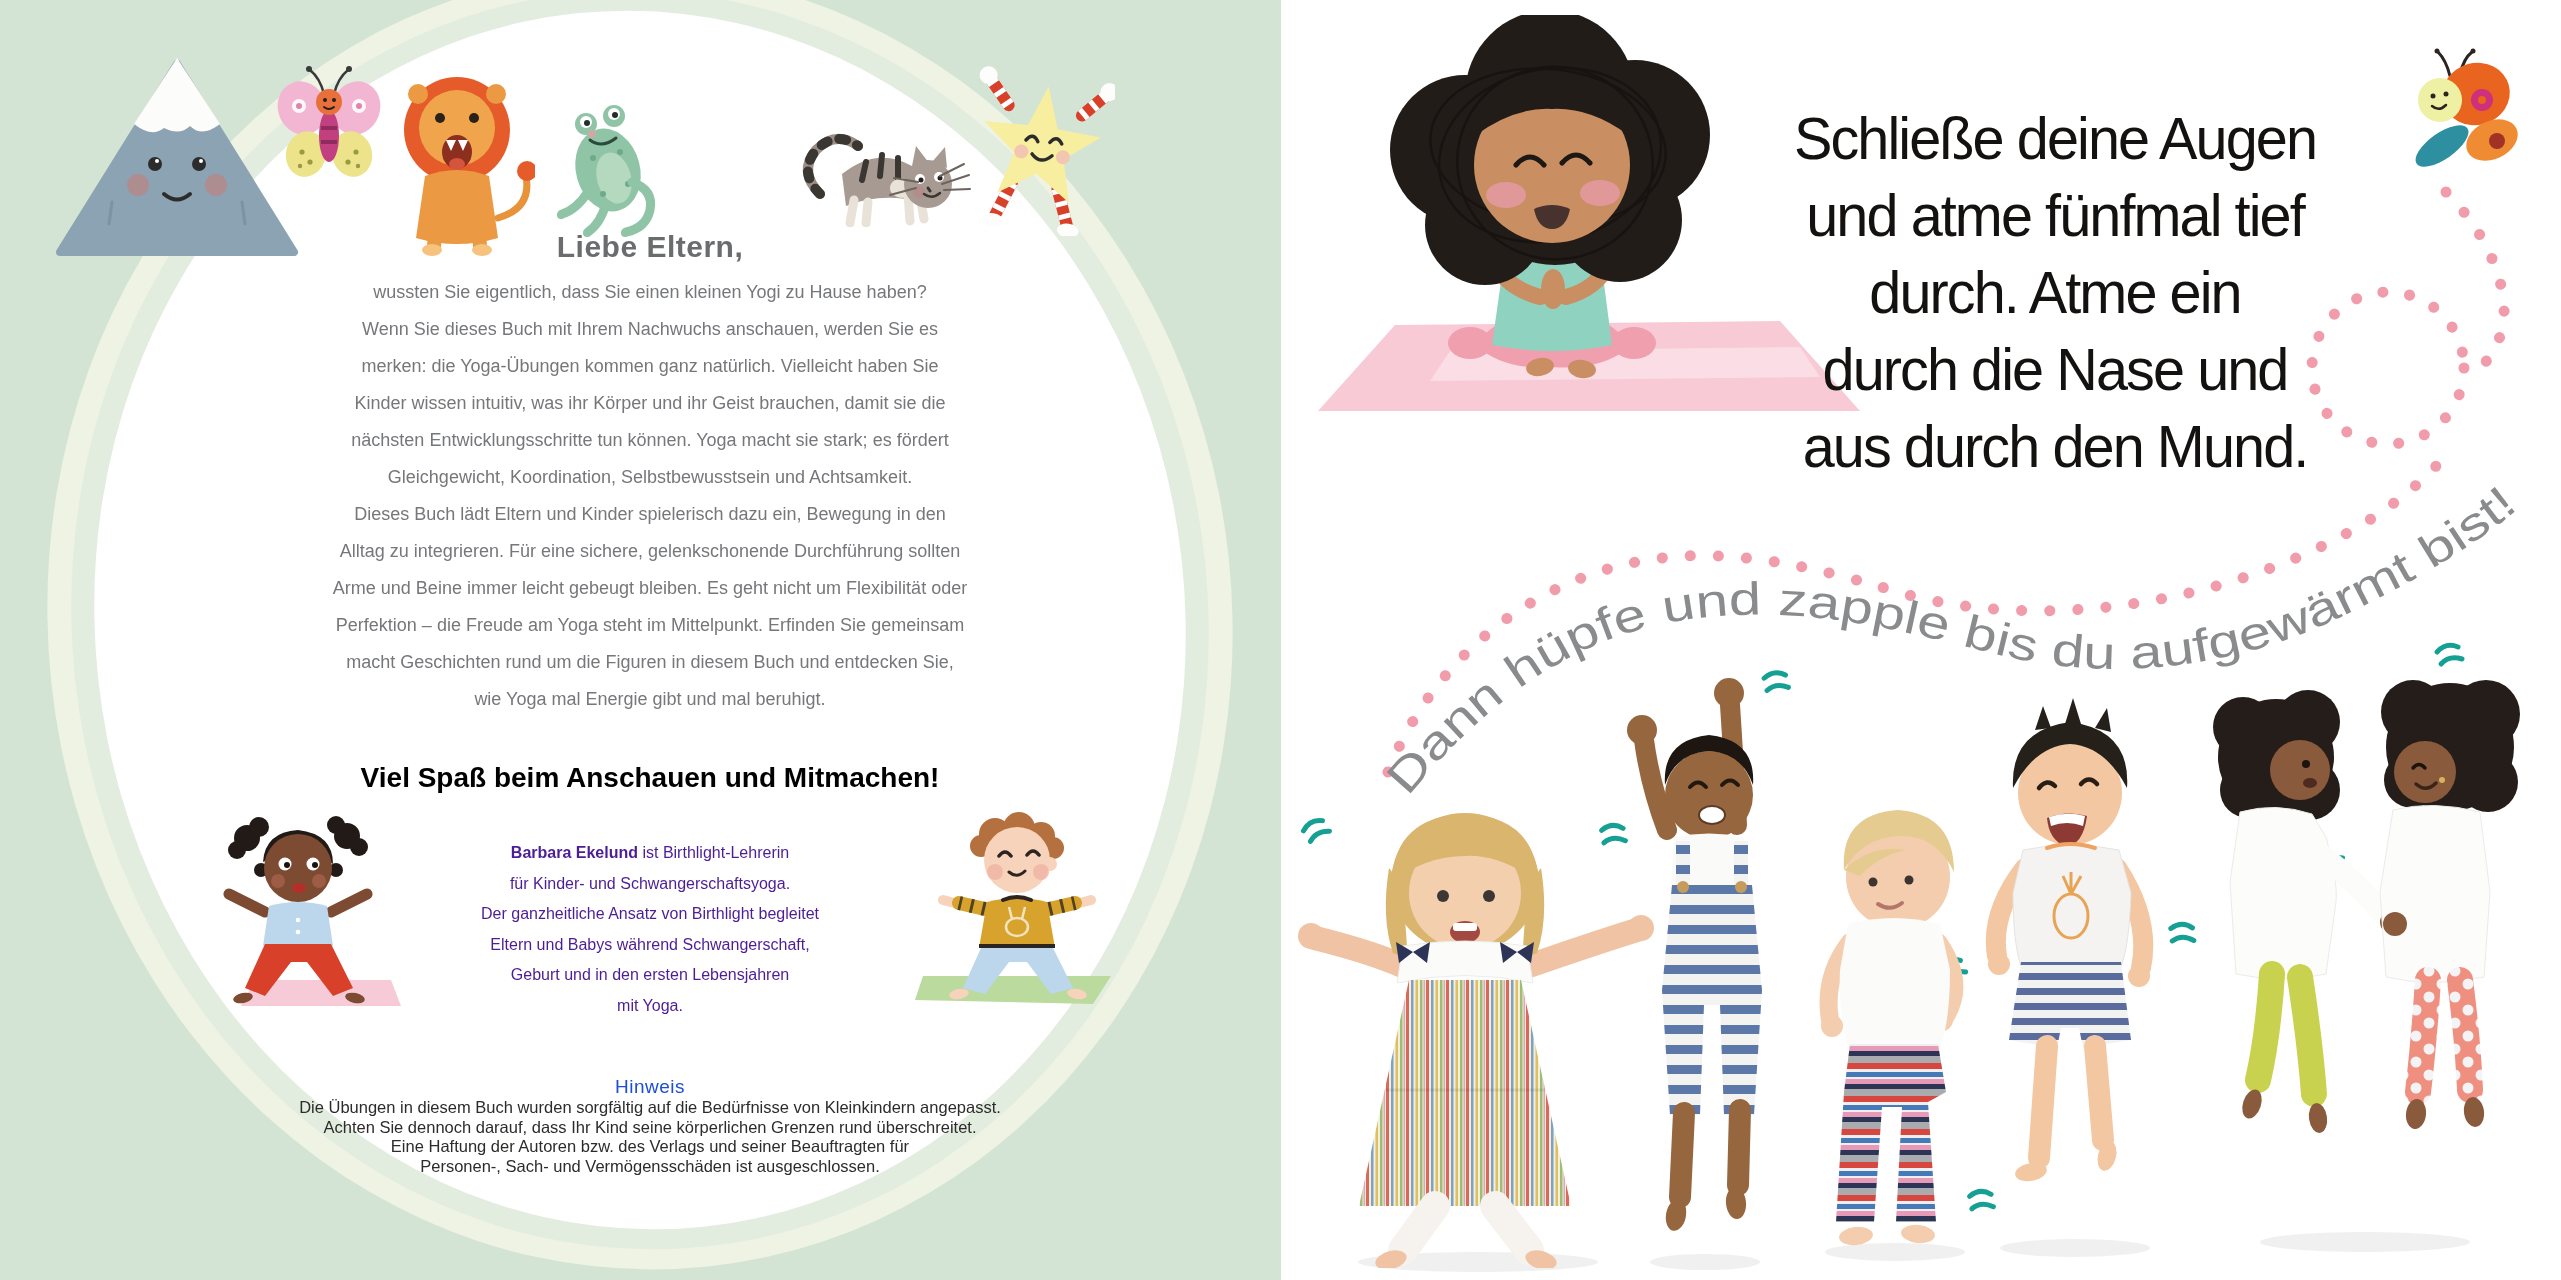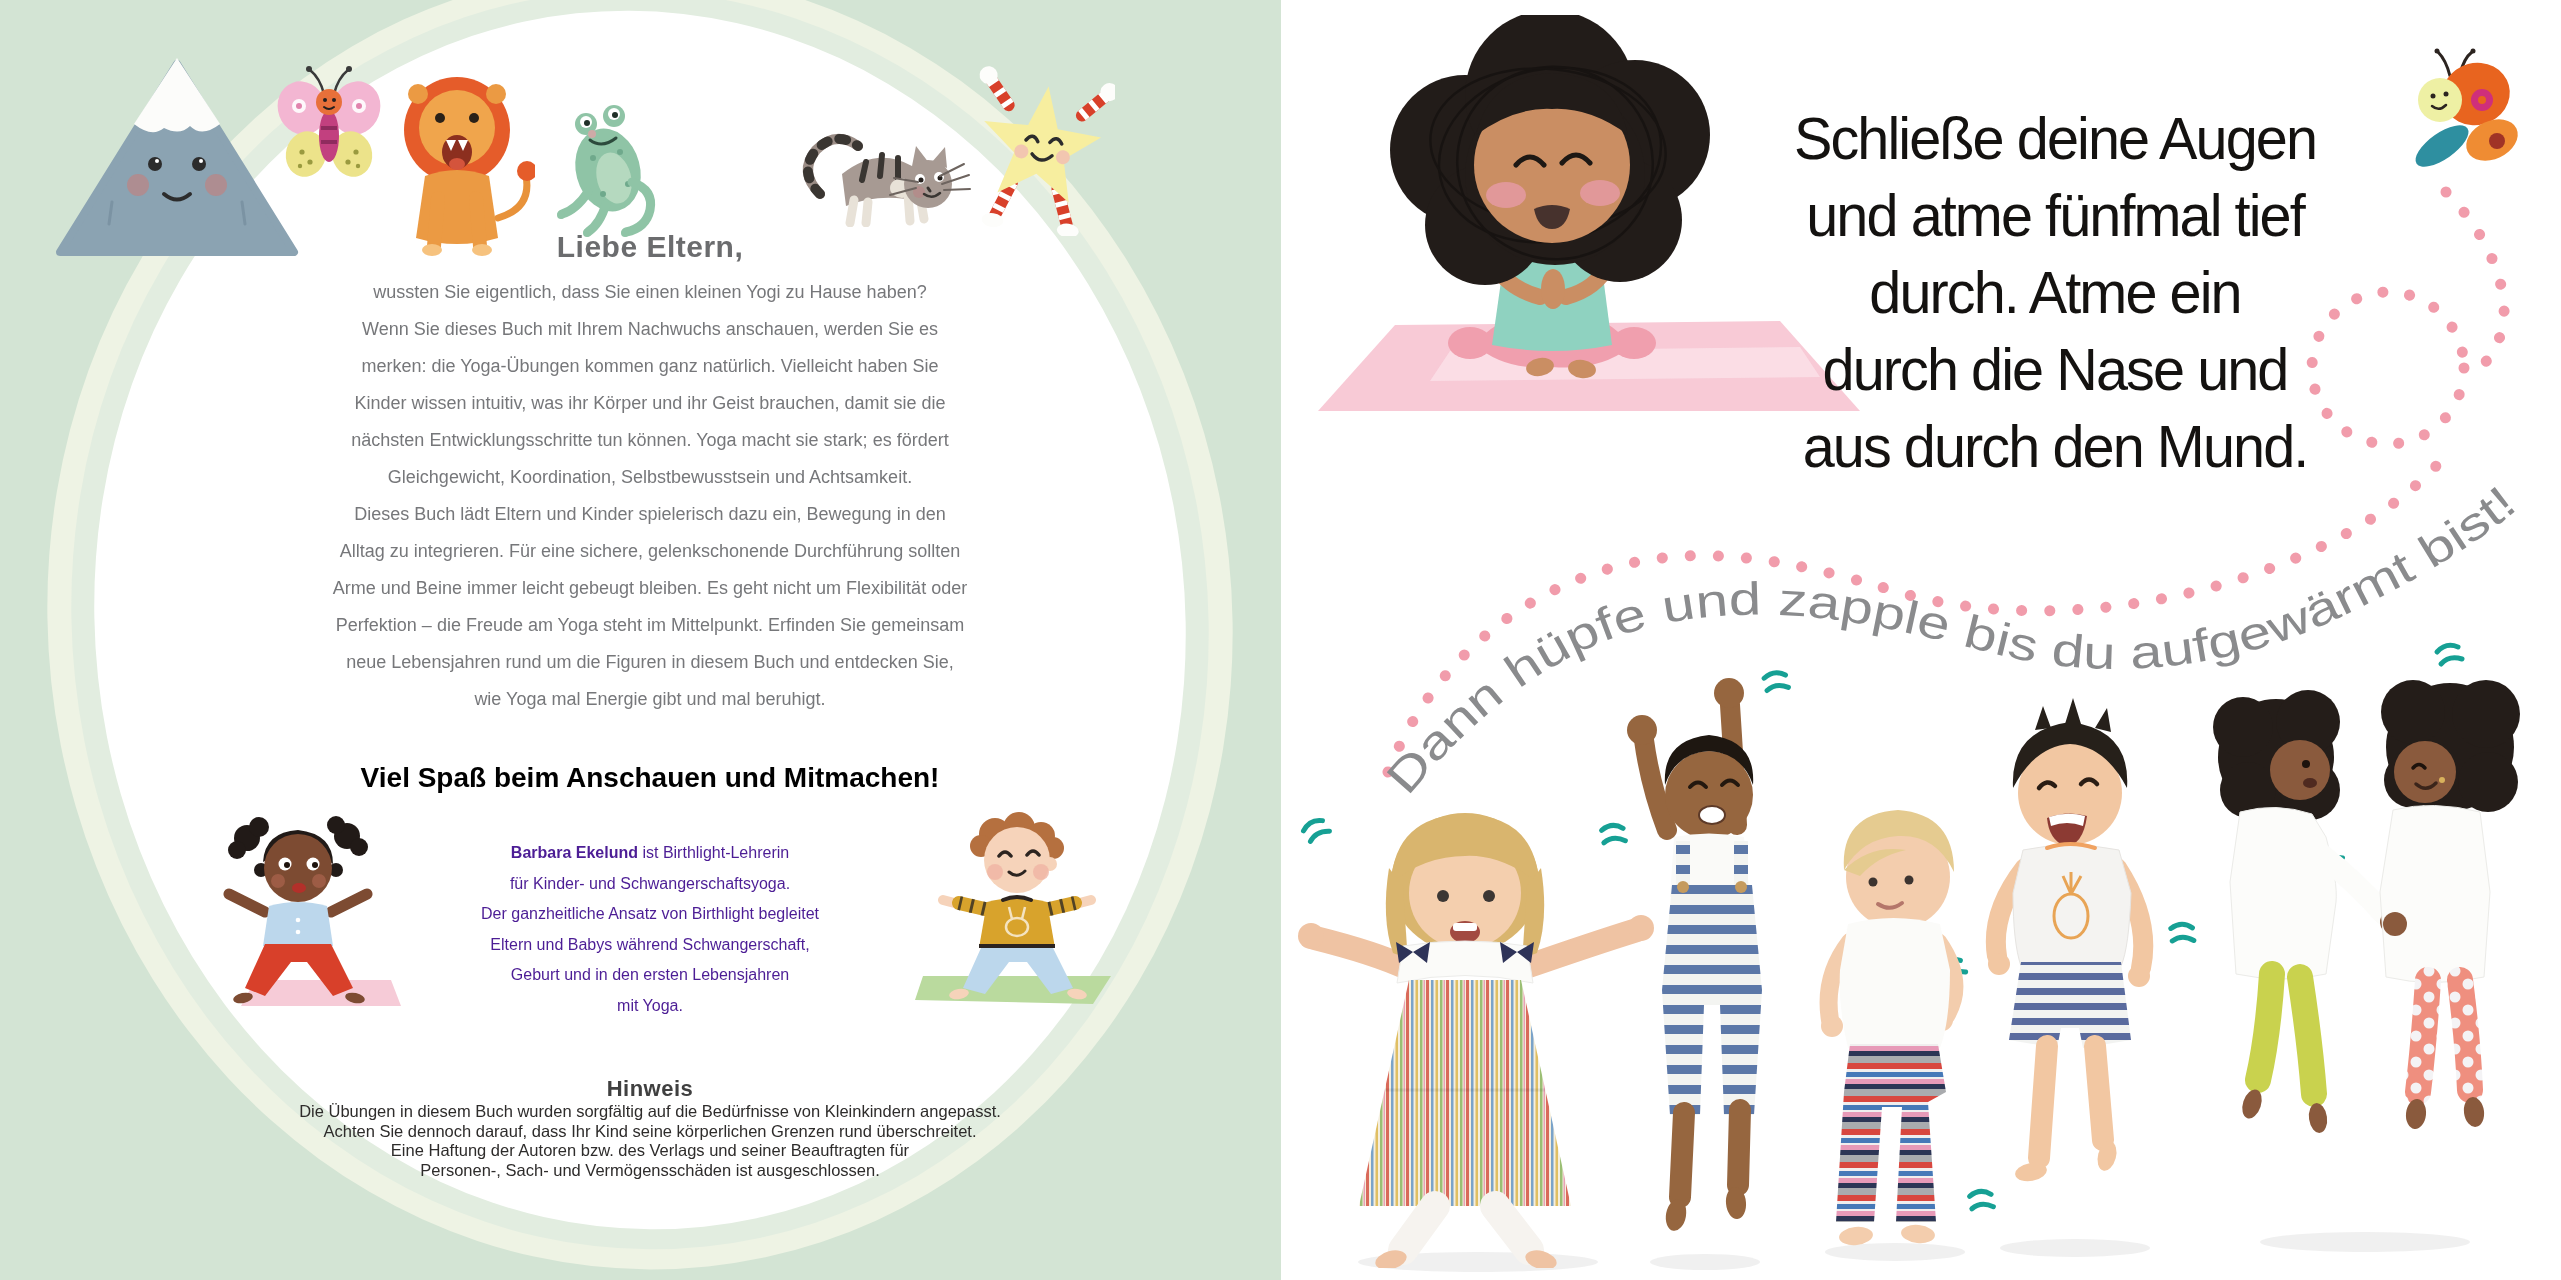--- a/index.html
+++ b/index.html
@@ -10,21 +10,21 @@
   .abs{position:absolute;}
   
   .page-left{left:0;top:0;width:1281px;height:1280px;background:#d3e4d4;border-radius:24px;}
   .lp-text{left:170px;width:960px;text-align:center;color:#76777a;}
   .lp-heading{top:230px;font-size:30px;font-weight:bold;color:#6b6c6e;letter-spacing:.5px;}
   .lp-intro{top:274px;font-size:18px;line-height:37px;}
   .lp-cta{top:762px;font-size:28px;font-weight:bold;color:#000000;}
   .lp-author{left:330px;width:640px;top:838px;text-align:center;color:#4c1d95;font-size:16px;line-height:30.5px;}
   .lp-author b{font-weight:bold;}
   .lp-notice{left:170px;width:960px;top:1076px;text-align:center;color:#2e2c2b;}
-  .lp-notice .nh{font-size:22px;font-weight:bold;color:#404040;letter-spacing:.5px;}
+  .lp-notice .nh{font-size:19px;font-weight:normal;color:#1d4ed8;letter-spacing:.5px;}
   .lp-notice .nl{font-size:16.5px;line-height:19.5px;}
   
   .page-right{left:1281px;top:0;width:1280px;height:1280px;background:#ffffff;}
   .rp-headline{left:1752px;top:100px;width:606px;text-align:center;color:#141210;
     font-size:60px;line-height:77px;font-weight:500;letter-spacing:-2px;transform:scaleX(.96);transform-origin:center top;}
   svg{display:block;}
 </style>
 </head>
 <body>
 
@@ -160,21 +160,21 @@
     <div>wussten Sie eigentlich, dass Sie einen kleinen Yogi zu Hause haben?</div>
     <div>Wenn Sie dieses Buch mit Ihrem Nachwuchs anschauen, werden Sie es</div>
     <div>merken: die Yoga-Übungen kommen ganz natürlich. Vielleicht haben Sie</div>
     <div>Kinder wissen intuitiv, was ihr Körper und ihr Geist brauchen, damit sie die</div>
     <div>nächsten Entwicklungsschritte tun können. Yoga macht sie stark; es fördert</div>
     <div>Gleichgewicht, Koordination, Selbstbewusstsein und Achtsamkeit.</div>
     <div>Dieses Buch lädt Eltern und Kinder spielerisch dazu ein, Bewegung in den</div>
     <div>Alltag zu integrieren. Für eine sichere, gelenkschonende Durchführung sollten</div>
     <div>Arme und Beine immer leicht gebeugt bleiben. Es geht nicht um Flexibilität oder</div>
     <div>Perfektion – die Freude am Yoga steht im Mittelpunkt. Erfinden Sie gemeinsam</div>
-    <div>neue Lebensjahren rund um die Figuren in diesem Buch und entdecken Sie,</div>
+    <div>macht Geschichten rund um die Figuren in diesem Buch und entdecken Sie,</div>
     <div>wie Yoga mal Energie gibt und mal beruhigt.</div>
   </div>
   <div class="abs lp-text lp-cta">Viel Spaß beim Anschauen und Mitmachen!</div>
 
   <div class="abs lp-author">
     <div><b>Barbara Ekelund</b><span> ist Birthlight-Lehrerin</span></div>
     <div>für Kinder- und Schwangerschaftsyoga.</div>
     <div>Der ganzheitliche Ansatz von Birthlight begleitet</div>
     <div>Eltern und Babys während Schwangerschaft,</div>
     <div>Geburt und in den ersten Lebensjahren</div>

